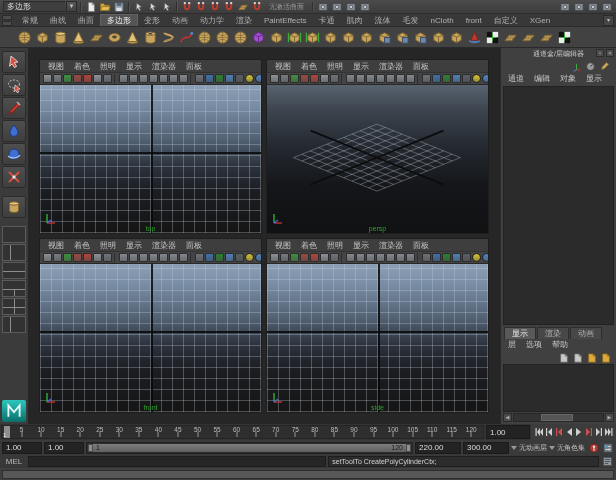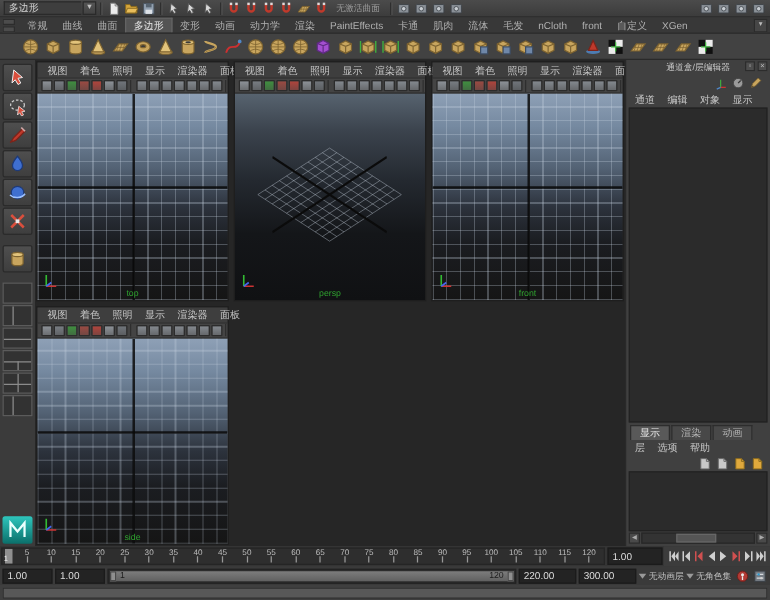--- a/index.html
+++ b/index.html
@@ -34,21 +34,21 @@
 .toolbox{width:28px;background:#3b3b3b;display:flex;flex-direction:column;align-items:center;padding-top:3px;gap:1px;flex:none}
 .tool{width:24px;height:22px;background:linear-gradient(#4f4f4f,#3e3e3e);border:1px solid #2b2b2b;border-radius:2px;display:flex;align-items:center;justify-content:center;flex:none}
 .tool-gap{height:6px;flex:none}
 .layout-btn{width:24px;height:17px;background:#323232;border:1px solid #5b5b5b;position:relative;flex:none;overflow:hidden}
 .layout-btn .lv{position:absolute;top:0;bottom:0;left:50%;width:1px;background:#8b8b8b}
 .layout-btn .lh{position:absolute;left:0;right:0;top:50%;height:1px;background:#8b8b8b}
 .layout-btn .lside{position:absolute;top:0;bottom:0;left:30%;width:1px;background:#8b8b8b}
 .maya-logo{margin-top:auto;margin-bottom:2px;width:24px;height:22px;border-radius:2px;background:linear-gradient(#2ec6bd,#0b6f6a);display:flex;align-items:center;justify-content:center;flex:none}
 
 
-.viewports{flex:1;display:grid;grid-template-columns:1fr 1fr 1fr;grid-template-rows:1fr 1fr;gap:4px;background:#262626;padding:1px;min-width:0}
+.viewports{flex:1;display:grid;grid-template-columns:1fr 1fr;grid-template-rows:1fr 1fr;gap:4px;background:#262626;padding:11px;min-width:0}
 .pane{display:flex;flex-direction:column;border:1px solid #1e1e1e;min-height:0;min-width:0}
 .pane-menubar{height:12px;background:#3e3e3e;display:flex;align-items:center;padding:0 3px;flex:none}
 .pane-menu-item{font-size:8px;color:#c6c6c6;padding:0 5px;white-space:nowrap}
 .pane-iconbar{height:13px;background:#444;border-top:1px solid #333;border-bottom:1px solid #282828;display:flex;align-items:center;gap:1px;padding:0 3px;flex:none;overflow:hidden}
 .vicon{width:9px;height:9px;border:1px solid #2c2c2c;border-radius:1px;flex:none}
 .vicon.dot{border-radius:50%;border-color:#222}
 .visep{width:3px;height:10px;flex:none;border-left:1px solid #2e2e2e;margin:0 1px}
 .pane-canvas{flex:1;position:relative;overflow:hidden}
 .canvas-ortho{background-image:
  repeating-linear-gradient(90deg,rgba(198,210,224,.30) 0 1px,transparent 1px 11px),
@@ -60,21 +60,21 @@
 .cam-label{position:absolute;left:0;right:0;bottom:1px;text-align:center;font-size:7px;color:#2fa12f}
 .triad{position:absolute;left:3px;bottom:3px}
 .persp-grid{position:absolute;inset:0;width:100%;height:100%}
 
 
 .sidebar{width:116px;background:#404040;border-left:1px solid #292929;display:flex;flex-direction:column;flex:none}
 .sb-title{height:12px;display:flex;align-items:center;justify-content:center;font-size:7px;color:#c9c9c9;position:relative;flex:none;white-space:nowrap}
 .sb-close{position:absolute;right:2px;top:1px;display:flex;gap:2px}
 .sb-close span{width:8px;height:8px;background:#4e4e4e;border:1px solid #2c2c2c;font-size:6px;line-height:6px;text-align:center;color:#bbb}
 .sb-iconrow{height:13px;display:flex;justify-content:flex-end;align-items:center;gap:3px;padding:0 5px;flex:none}
-.sb-menus,.layer-menus{height:12px;display:flex;align-items:center;padding:0 2px;flex:none}
+.sb-menus,.layer-menus{height:12px;display:flex;padding:0 2px;flex:none}
 .sb-menu-item{font-size:8px;color:#c8c8c8;padding:0 5px;white-space:nowrap}
 .cb-list{flex:1;background:#2b2b2b;border:1px solid #222;margin:1px 2px;min-height:0}
 .layer-tabs{height:13px;display:flex;align-items:flex-end;gap:1px;padding:0 3px;flex:none}
 .ltab{font-size:8px;color:#b5b5b5;background:#484848;border:1px solid #2d2d2d;border-bottom:none;height:12px;padding:0 7px;display:flex;align-items:center;white-space:nowrap}
 .ltab.active{background:#595959;color:#e8e8e8}
 .layer-iconrow{height:13px;display:flex;justify-content:flex-end;align-items:center;gap:2px;padding:0 4px;flex:none}
 .layer-list{height:48px;background:#2b2b2b;border:1px solid #222;margin:0 2px;flex:none}
 .hscroll{height:9px;margin:1px 2px 2px;display:flex;align-items:stretch;gap:1px;flex:none}
 .hs-arrow{width:9px;background:#4a4a4a;border:1px solid #2b2b2b;color:#aaa;font-size:5px;line-height:7px;text-align:center}
 .hs-track{flex:1;background:#333;border:1px solid #272727;position:relative}
@@ -986,18 +986,29 @@
           <svg width="12" height="12" viewBox="0 0 16 16">
             <rect x="2.5" y="2.5" width="11" height="11" fill="#767d85" stroke="#3b4046"></rect>
             <path d="M4.5 6h7M4.5 10h7" stroke="#d6dade" stroke-width="1.2"></path>
             <circle cx="6.5" cy="6" r="1.3" fill="#2e9ad0"></circle>
             <circle cx="9.5" cy="10" r="1.3" fill="#d0d0d0"></circle>
           </svg>
         </span>
       </span>
   </div>
 
+  <div class="cmd-row">
+    <div class="cmd-label">MEL</div>
+    <div class="cmd-input"></div>
+    <div class="cmd-result">setToolTo CreatePolyCylinderCtx;</div>
+    <span class="sicon">
+      <svg width="11" height="11" viewBox="0 0 16 16">
+          <rect x="2" y="2" width="12" height="12" fill="#8f9aa5" stroke="#444"></rect>
+          <path d="M4 5h8M4 8h8M4 11h5" stroke="#39414a" stroke-width="1.2"></path>
+        </svg>
+    </span>
+  </div>
 
   <div class="help-row">
     <div class="help-field"></div>
   </div>
 
 </div>
 
 </body></html>

